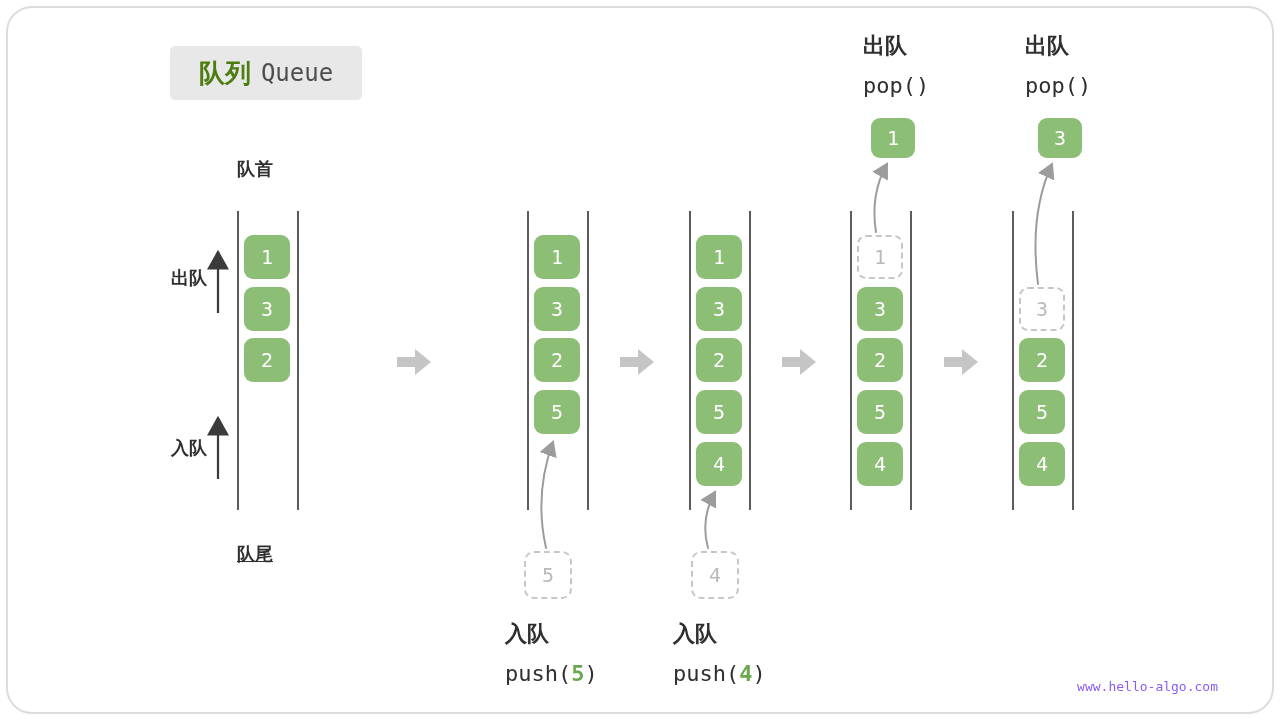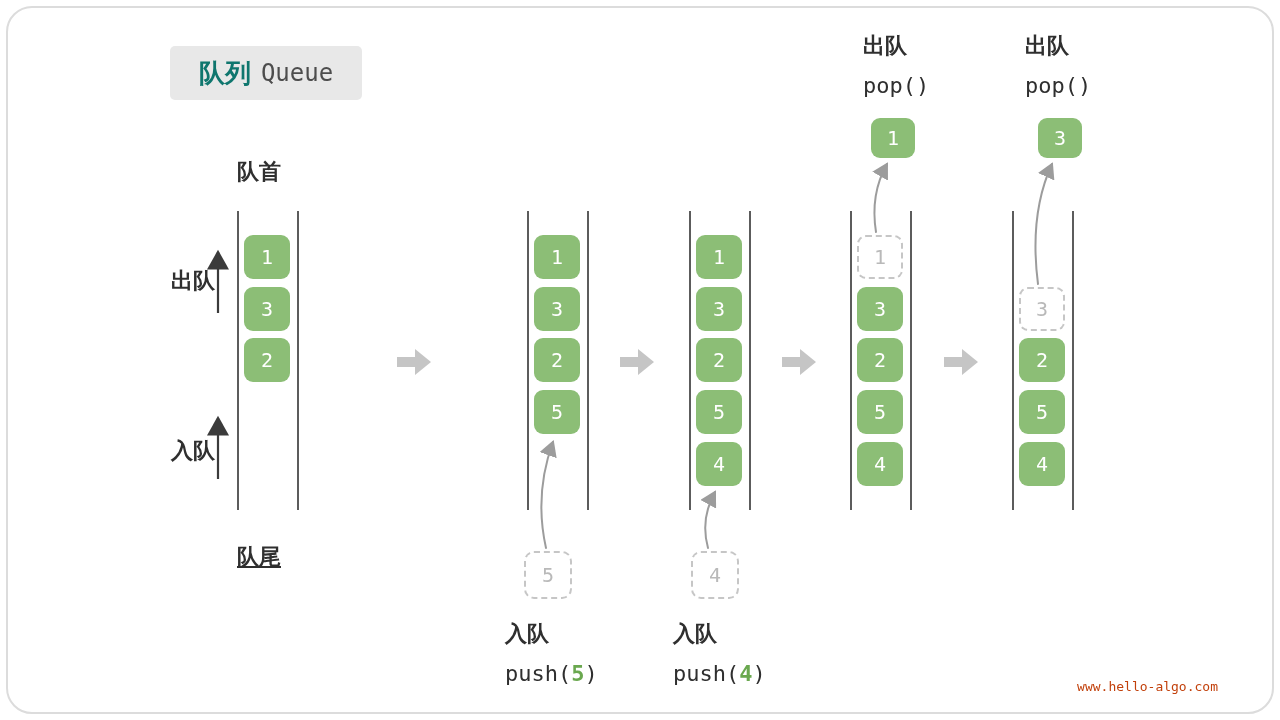--- a/index.html
+++ b/index.html
@@ -19,26 +19,26 @@
   }
   .title-box {
     position: absolute;
     left: 170px; top: 46px;
     width: 192px; height: 54px;
     background: #e8e8e8;
     border-radius: 5px;
     display: flex; align-items: center; justify-content: center;
     gap: 10px;
   }
-  .title-zh { font-size: 26px; font-weight: bold; color: #0f766e; }
+  .title-zh { font-size: 26px; font-weight: bold; color: #4d7c0f; }
   .title-en { font-family: "DejaVu Sans Mono", monospace; font-size: 24px; color: #4d4d4d; }
 
   .zh-label {
     position: absolute;
-    font-size: 22px;
+    font-size: 18px;
     font-weight: bold;
     color: #2f2f2f;
     white-space: nowrap;
   }
 
   .wall {
     position: absolute;
     width: 2px; height: 299px; top: 211px;
     background: #5c5c5c;
   }
@@ -63,21 +63,21 @@
   .op-label { position: absolute; white-space: nowrap; }
   .op-zh { font-size: 22px; font-weight: bold; color: #2f2f2f; margin-bottom: 12px; }
   .op-code { font-family: "DejaVu Sans Mono", monospace; font-size: 22px; color: #2f2f2f; }
   .op-arg { color: #6aa84f; font-weight: bold; }
 
   .watermark {
     position: absolute;
     right: 62px; top: 679px;
     font-family: "DejaVu Sans Mono", monospace;
     font-size: 13px;
-    color: #c2410c;
+    color: #8b5cf6;
   }
   svg.overlay {
     position: absolute;
     left: 0; top: 0;
     pointer-events: none;
   }
 </style>
 </head>
 <body>
 

